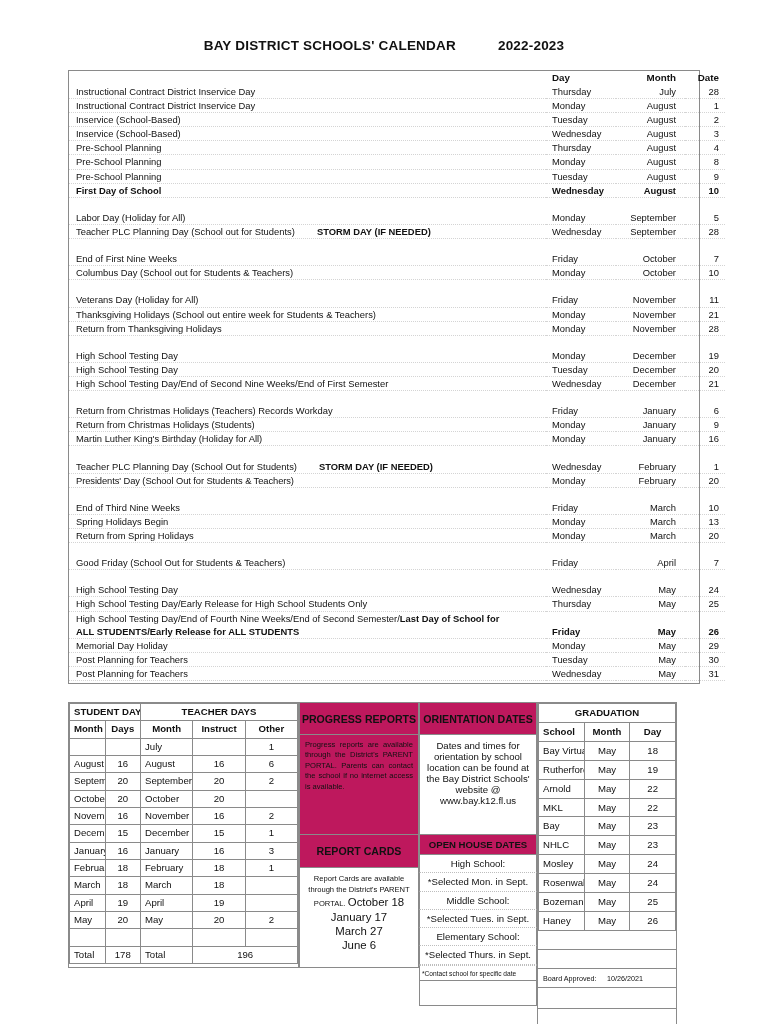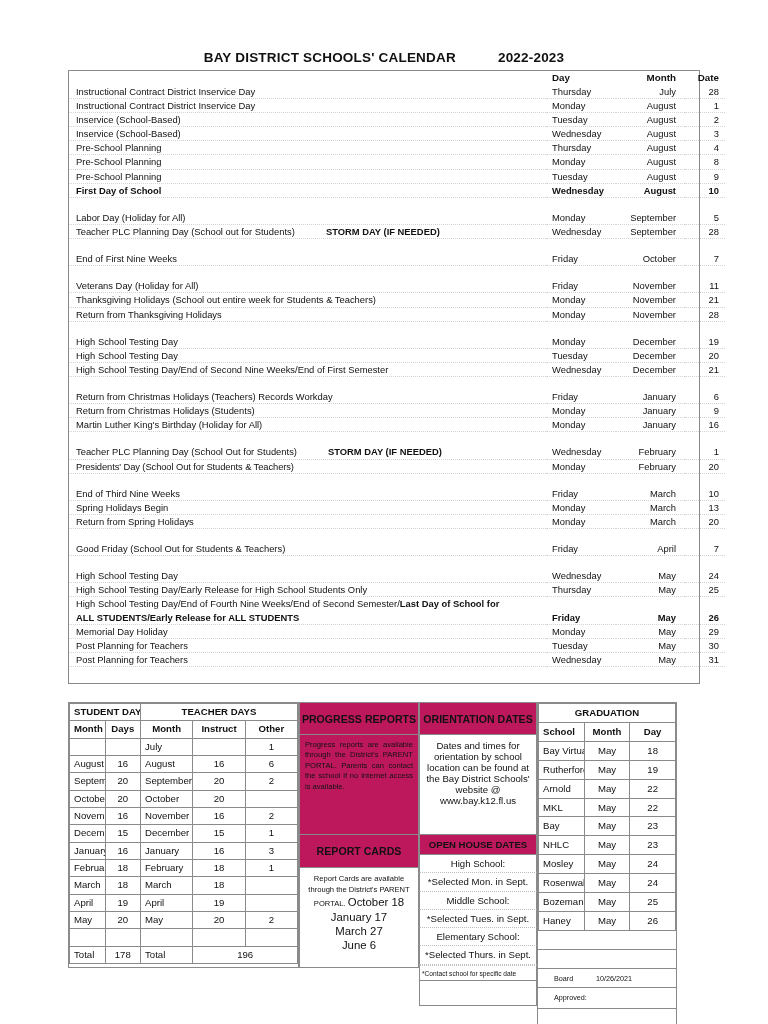--- a/index.html
+++ b/index.html
@@ -12,21 +12,21 @@
     height: 1024px;
     font-family: "Liberation Sans", sans-serif;
     color: #111;
     position: relative;
     overflow: hidden;
   }
 
   
   #title-bar {
     position: absolute;
-    left: 0; top: 48px;
+    left: 0; top: 36px;
     width: 768px;
     text-align: center;
   }
   #title-bar .t-main {
     font-size: 13.5px;
     font-weight: bold;
     letter-spacing: 0.2px;
   }
   #title-bar .t-years {
     font-size: 13.5px;
@@ -71,21 +71,21 @@
     border-bottom: none;
     height: 14px;
     line-height: 14px;
   }
   .c-desc  { width: 470px; }
   .c-day   { width: 64px;  padding-left: 6px !important; }
   .c-month { width: 60px;  text-align: right; padding-left: 0 !important; padding-right: 9px !important; }
   .c-date  { width: 34px;  text-align: right; padding-left: 0 !important; padding-right: 6px !important; }
   tr.bold td { font-weight: bold; }
   .strong { font-weight: bold; }
-  .storm  { font-weight: bold; padding-left: 31px; }
+  .storm  { font-weight: bold; padding-left: 22px; }
   .cond { font-stretch: condensed; letter-spacing: -0.1px; }
 
   
   #bottom-wrap {
     position: absolute;
     left: 68px; top: 702px;
     width: 632px;
     height: 266px;
     box-sizing: border-box;
     display: flex;
@@ -209,21 +209,21 @@
     box-sizing: border-box;
     background: #fff;
   }
   .board-row {
     border: 1.6px solid #8a8a8a;
     border-top: none;
     box-sizing: border-box;
     height: 19px;
     line-height: 19px;
     font-size: 7.2px;
-    padding: 0 16px;
+    padding: 0 5px;
     display: flex;
     justify-content: space-between;
     background: #fff;
   }
   .board-row span:last-child { padding-right: 28px; }
 </style>
 </head>
 <body>
 
 <div id="title-bar">
@@ -303,20 +303,26 @@
           <td class="c-date">28</td>
         </tr>
         <tr class="spacer">
           <td colspan="4"></td>
         </tr>
         <tr class="">
           <td class="c-desc"><span>End of First Nine Weeks</span></td>
           <td class="c-day">Friday</td>
           <td class="c-month">October</td>
           <td class="c-date">7</td>
+        </tr>
+        <tr class="">
+          <td class="c-desc"><span>Columbus Day (School out for Students &amp; Teachers)</span></td>
+          <td class="c-day">Monday</td>
+          <td class="c-month">October</td>
+          <td class="c-date">10</td>
         </tr>
         <tr class="spacer">
           <td colspan="4"></td>
         </tr>
         <tr class="">
           <td class="c-desc"><span>Veterans Day (Holiday for All)</span></td>
           <td class="c-day">Friday</td>
           <td class="c-month">November</td>
           <td class="c-date">11</td>
         </tr>

